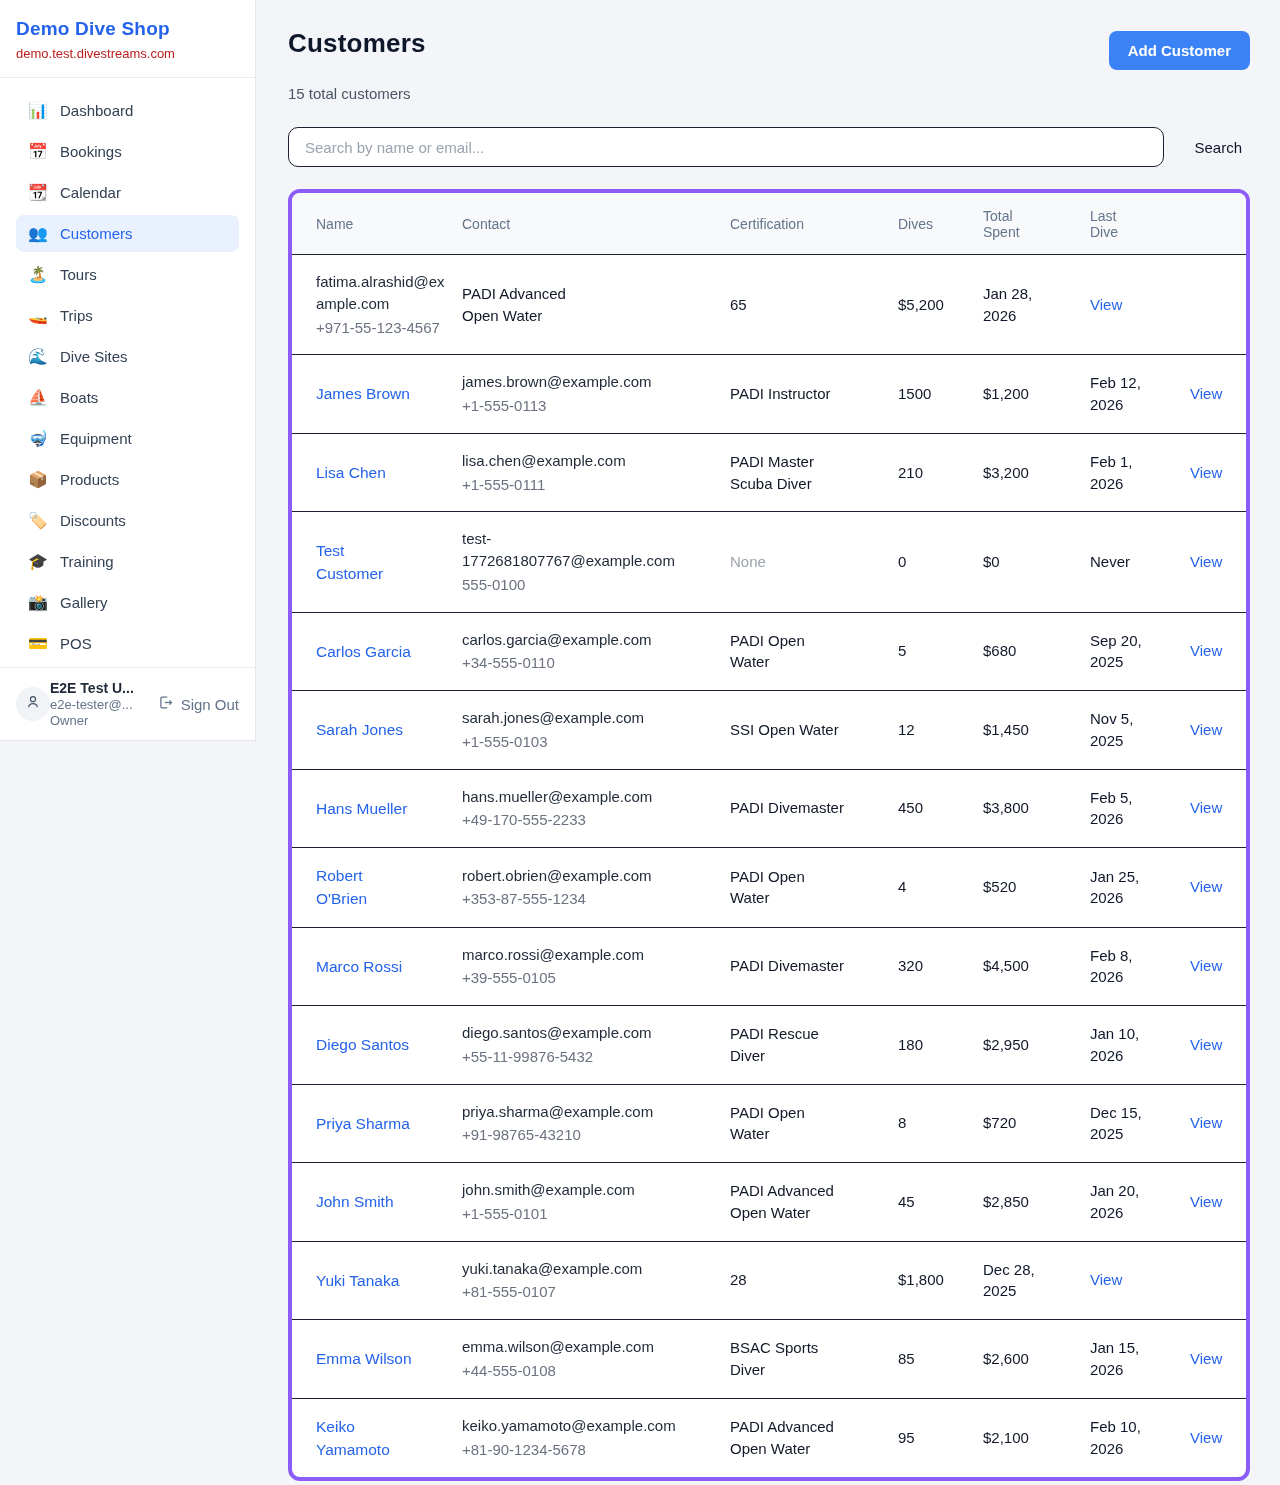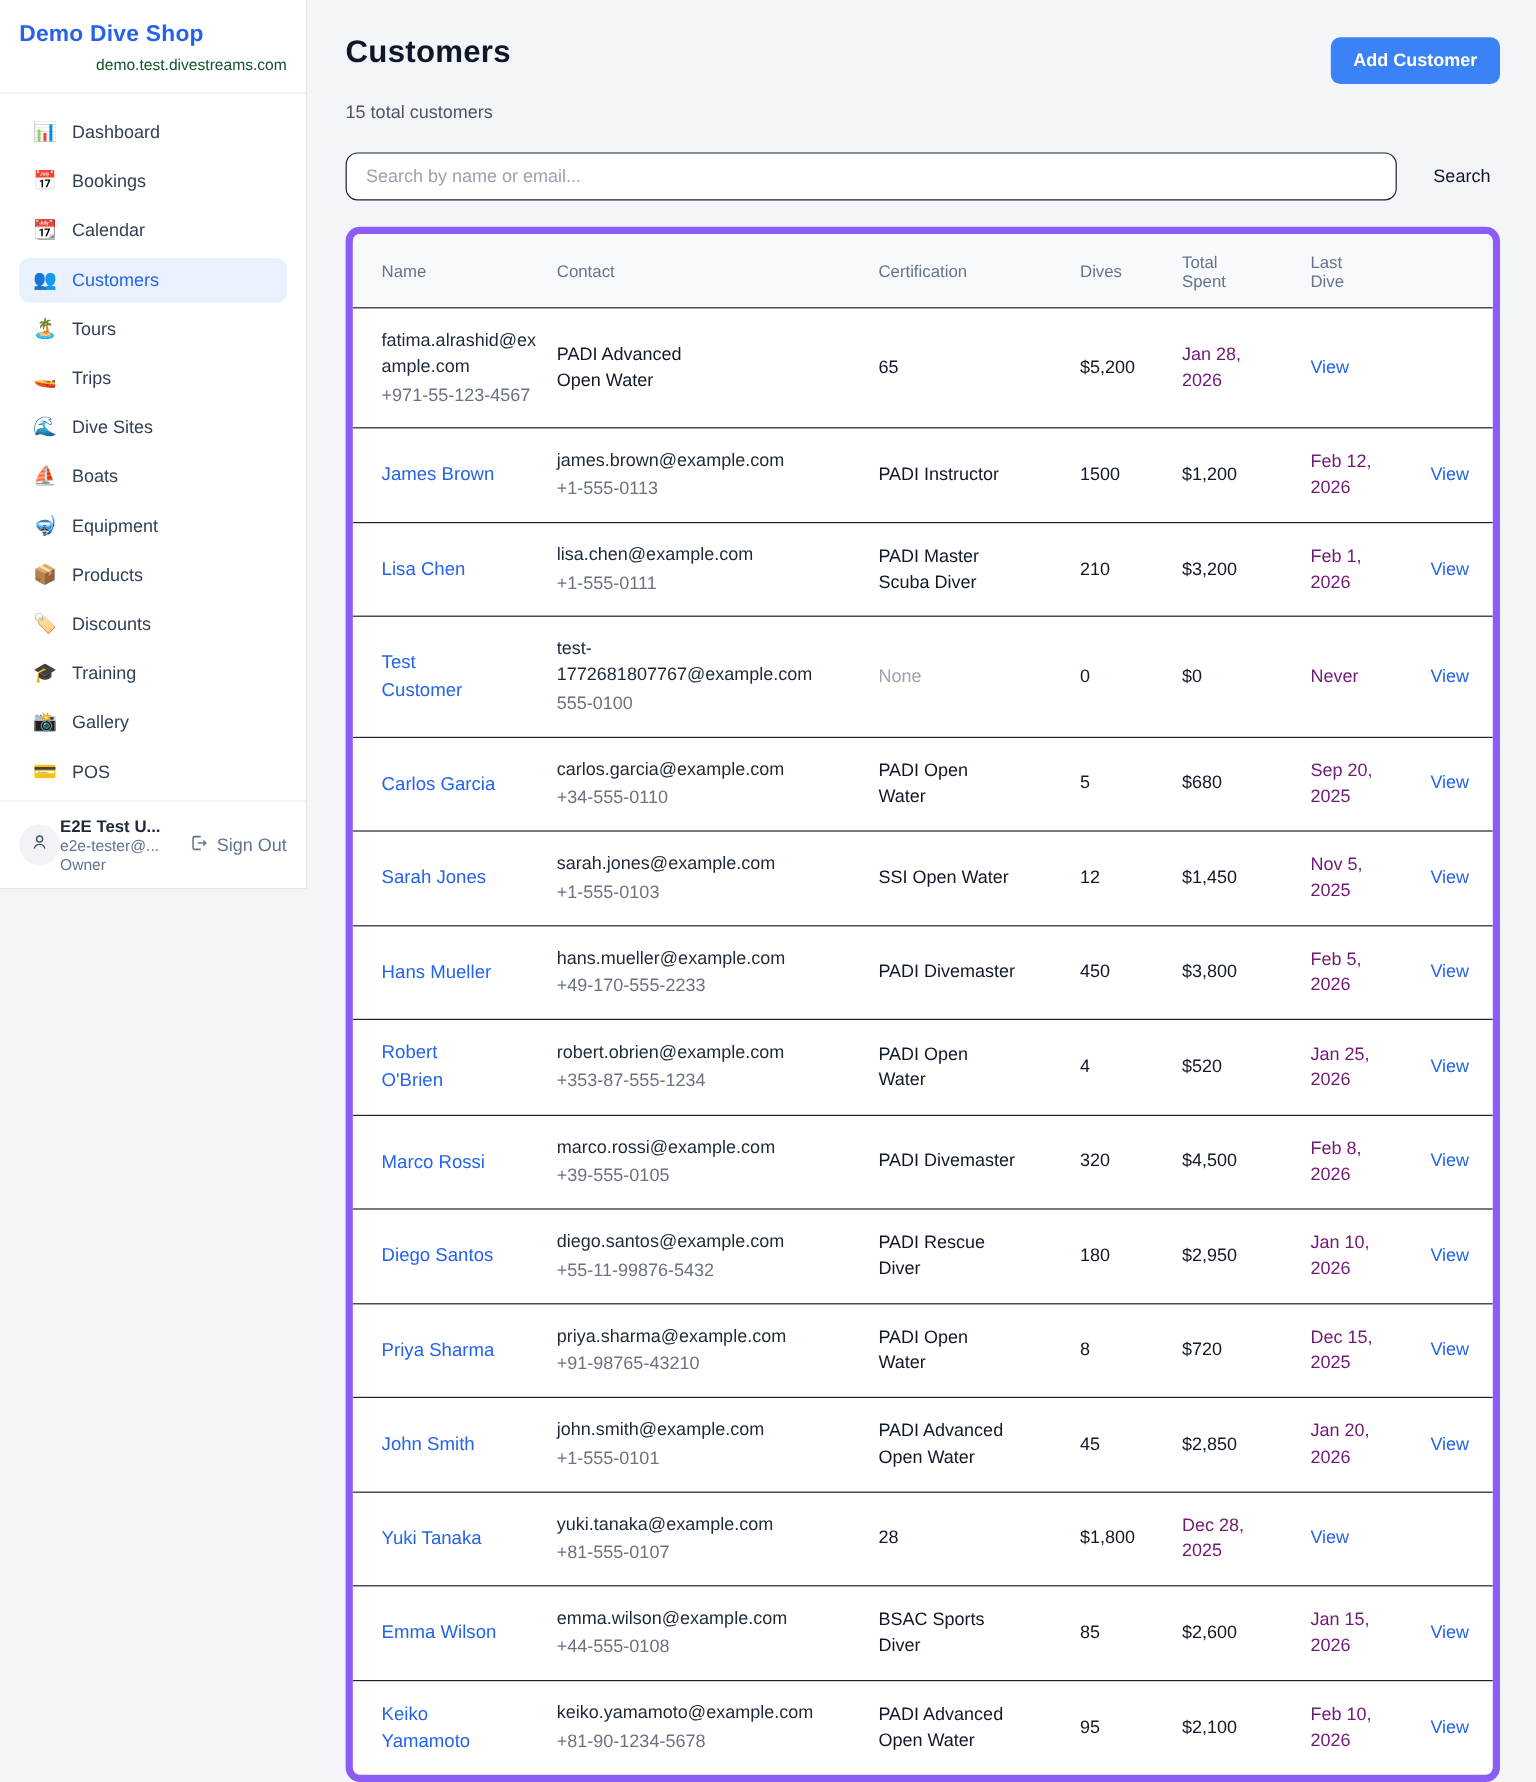--- a/index.html
+++ b/index.html
@@ -14,21 +14,21 @@
   
   .sidebar {
     position:absolute; left:0; top:0; width:256px; height:741px;
     background:#ffffff;
     border-right:1px solid #e5e7eb;
     border-bottom:1px solid #e5e7eb;
     display:flex; flex-direction:column;
   }
   .shop-header { padding:18px 16px 16px 16px; border-bottom:1px solid #e9ecf0; }
   .shop-title { color:#2563eb; font-size:19px; font-weight:bold; letter-spacing:.2px; }
-  .shop-subdomain { color:#14532d; font-size:13px; margin-top:6px;text-align:right; }
+  .shop-subdomain { color:#b91c1c; font-size:13px; margin-top:6px; }
   .nav { flex:1; padding:14px 16px 0 16px; }
   .nav-item {
     display:flex; align-items:center; gap:12px;
     padding:10px 12px; border-radius:8px; margin-bottom:4px;
     font-size:15px; color:#334155; cursor:pointer;
   }
   .nav-item .nav-icon { width:20px; font-size:16px; line-height:1; text-align:center; }
   .nav-item.active { background:#eaf1fe; color:#2563eb; font-weight:500; }
   .user-section {
     border-top:1px solid #e9ecf0;
@@ -66,21 +66,21 @@
   }
   .search-input::placeholder { color:#9aa3af; }
   .search-btn {
     background:none; border:none; color:#0f172a; font-size:15px;
     font-family:inherit; cursor:pointer; padding:6px 8px;
   }
 
   
   .table-card {
     margin-top:22px; background:#ffffff; border-radius:12px;
-    border:6px solid #8b5cf6; overflow:hidden;
+    border:4px solid #8b5cf6; overflow:hidden;
   }
   .tgrid {
     display:grid;
     grid-template-columns:146px 268px 168px 85px 107px 100px 1fr;
     padding-left:24px; padding-right:16px;
   }
   .thead {
     background:#f8f9fb; border-bottom:1px solid #1b2230;
     align-items:center; min-height:62px;
   }
@@ -95,21 +95,21 @@
   .td { padding:16px 10px 16px 0; font-size:15px; line-height:1.45; }
   .c-name {
     color:#2563eb; font-size:15.5px; font-weight:500; max-width:96px;
     line-height:1.5; cursor:pointer; overflow-wrap:break-word;
   }
   .c-email { color:#1f2937; max-width:218px; overflow-wrap:break-word; }
   .c-phone { color:#6b7280; margin-top:2px; }
   .c-cert { color:#111827; max-width:118px; }
   .c-cert.muted { color:#9ca3af; }
   .c-dives,.c-spent { color:#111827; }
-  .c-last { color:#701a75; max-width:60px; }
+  .c-last { color:#0f172a; max-width:60px; }
   .c-view { color:#2563eb; cursor:pointer; font-size:15px; }
 </style>
 </head>
 <body>
 
 <aside class="sidebar">
   <div class="shop-header">
     <div class="shop-title">Demo Dive Shop</div>
     <div class="shop-subdomain">demo.test.divestreams.com</div>
   </div>

